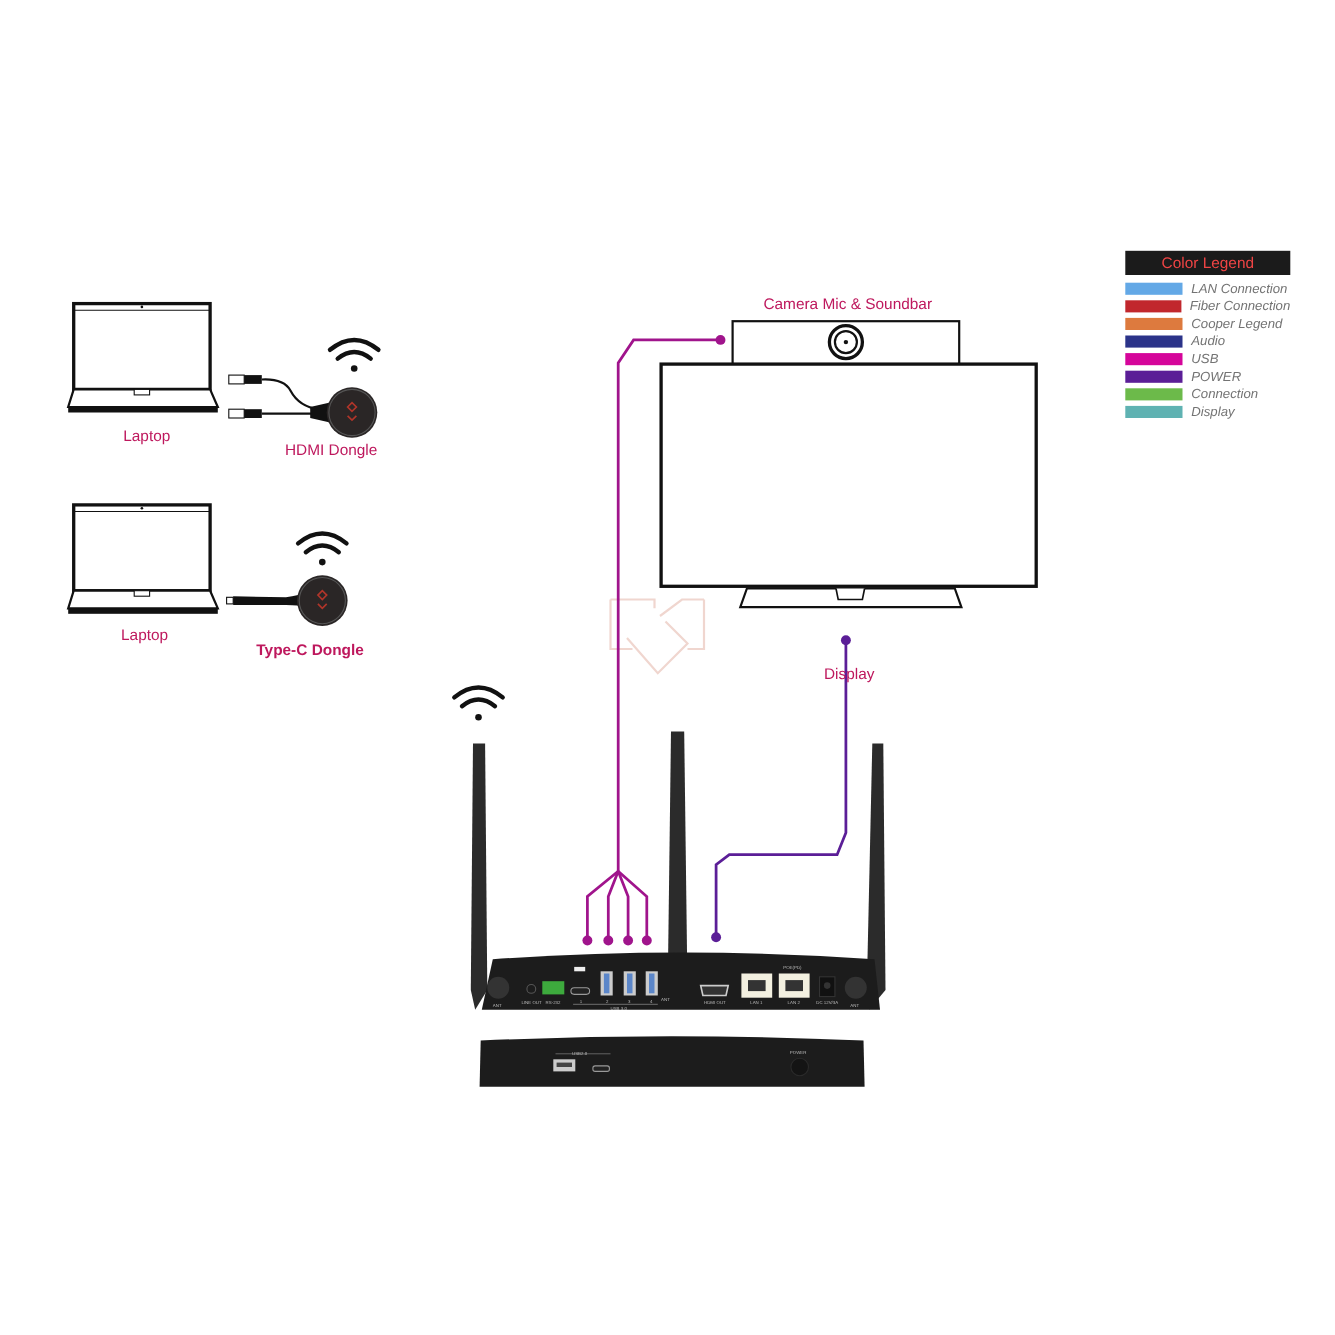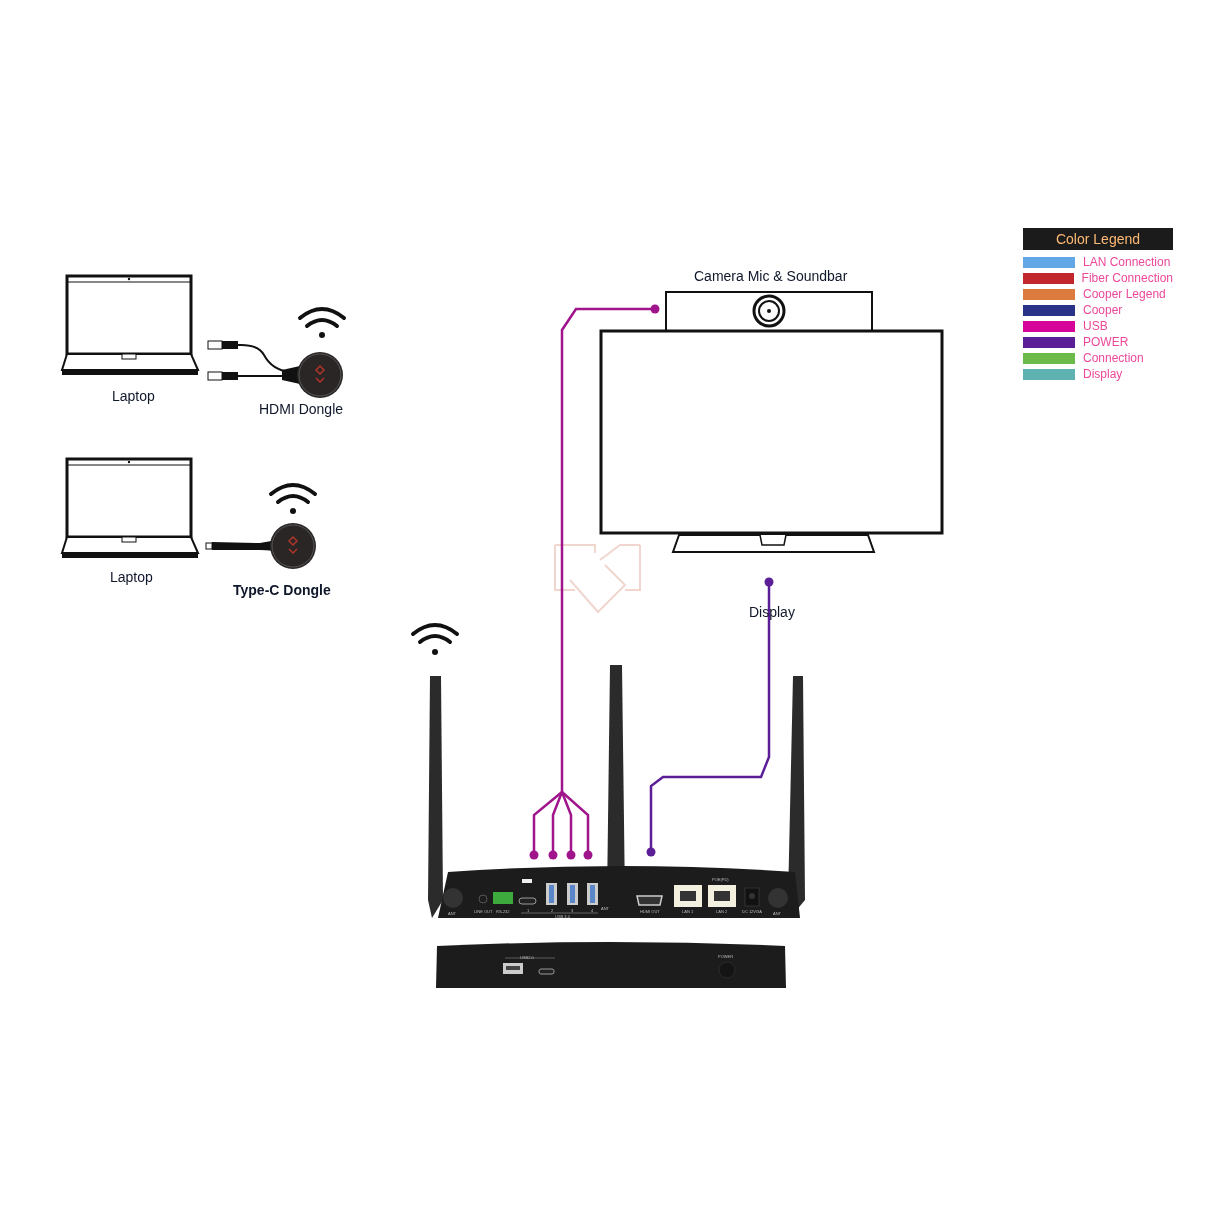--- a/index.html
+++ b/index.html
@@ -1,23 +1,23 @@
 <!DOCTYPE html>
 <html><head>
 <meta charset="utf-8">
 <style>
   html,body{margin:0;padding:0;background:#fff;}
   body{width:1214px;height:1214px;position:relative;overflow:hidden;font-family:"Liberation Sans",sans-serif;color:#222;}
-  .lbl{position:absolute;font-size:14px;color:#0f172a;white-space:nowrap;text-align:right;}
+  .lbl{position:absolute;font-size:14px;color:#be185d;white-space:nowrap;text-align:right;}
   svg{position:absolute;left:0;top:0;}
   .legend{position:absolute;left:1023px;top:228px;width:150px;}
-  .legend-title{background:#1b1b1b;color:#fdba74;font-size:14px;text-align:center;height:22px;line-height:22px;}
+  .legend-title{background:#1b1b1b;color:#ef4444;font-size:14px;text-align:center;height:22px;line-height:22px;}
   .legend-item{display:flex;align-items:center;height:16px;margin-top:0px;}
   .legend-swatch{width:52px;height:11px;margin-right:8px;}
-  .legend-label{font-size:12px;color:#ec4899;white-space:nowrap;}
+  .legend-label{font-size:12px;color:#737373;white-space:nowrap;font-style:italic;}
   .tiny{position:absolute;font-size:4px;color:#bbb;white-space:nowrap;}
 </style>
 </head>
 <body>
 
 <svg width="1214" height="1214" viewBox="0 0 1214 1214">
 
   <g>
     <rect x="67" y="276" width="124" height="78" fill="#fff" stroke="#111" stroke-width="3"></rect>
     <line x1="67" y1="282" x2="191" y2="282" stroke="#111" stroke-width="1"></line>
@@ -193,21 +193,21 @@
   <div class="legend-item">
     <div class="legend-swatch" style="background:#c1272d"></div>
     <span class="legend-label">Fiber Connection</span>
   </div>
   <div class="legend-item">
     <div class="legend-swatch" style="background:#dd7a3e"></div>
     <span class="legend-label">Cooper Legend</span>
   </div>
   <div class="legend-item">
     <div class="legend-swatch" style="background:#2b3389"></div>
-    <span class="legend-label">Cooper</span>
+    <span class="legend-label">Audio</span>
   </div>
   <div class="legend-item">
     <div class="legend-swatch" style="background:#d5059a"></div>
     <span class="legend-label">USB</span>
   </div>
   <div class="legend-item">
     <div class="legend-swatch" style="background:#5b1e97"></div>
     <span class="legend-label">POWER</span>
   </div>
   <div class="legend-item">

